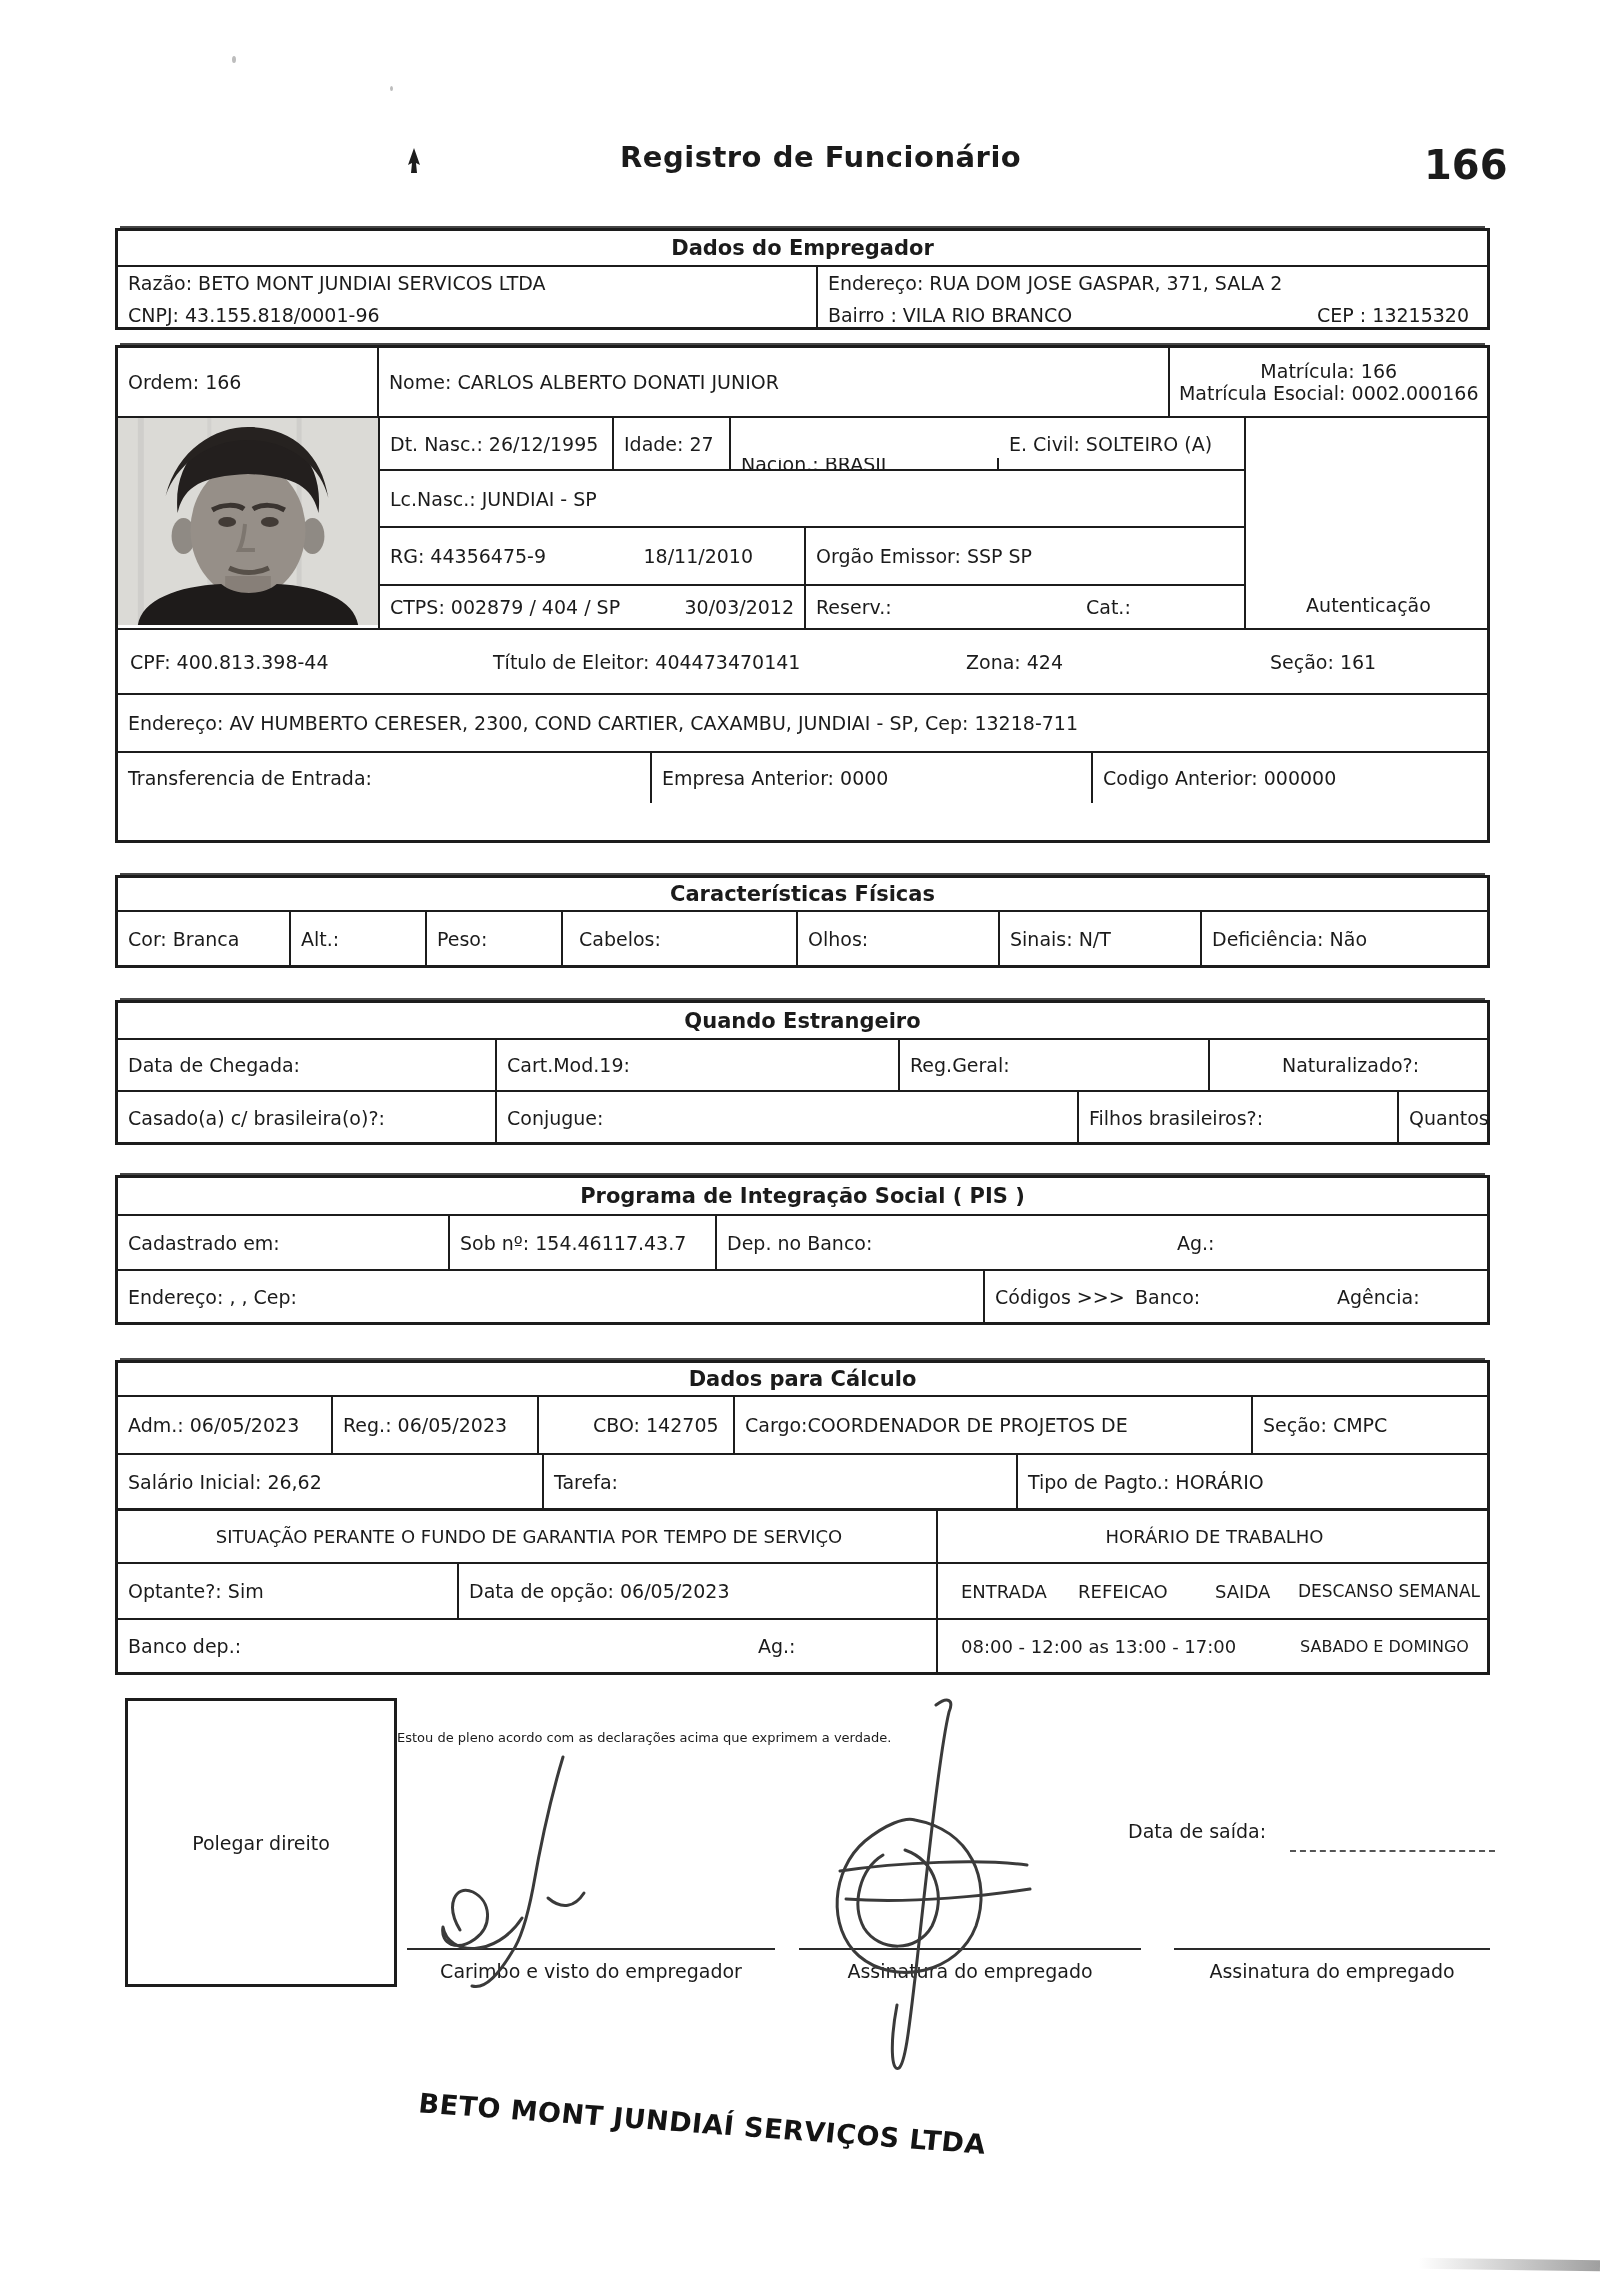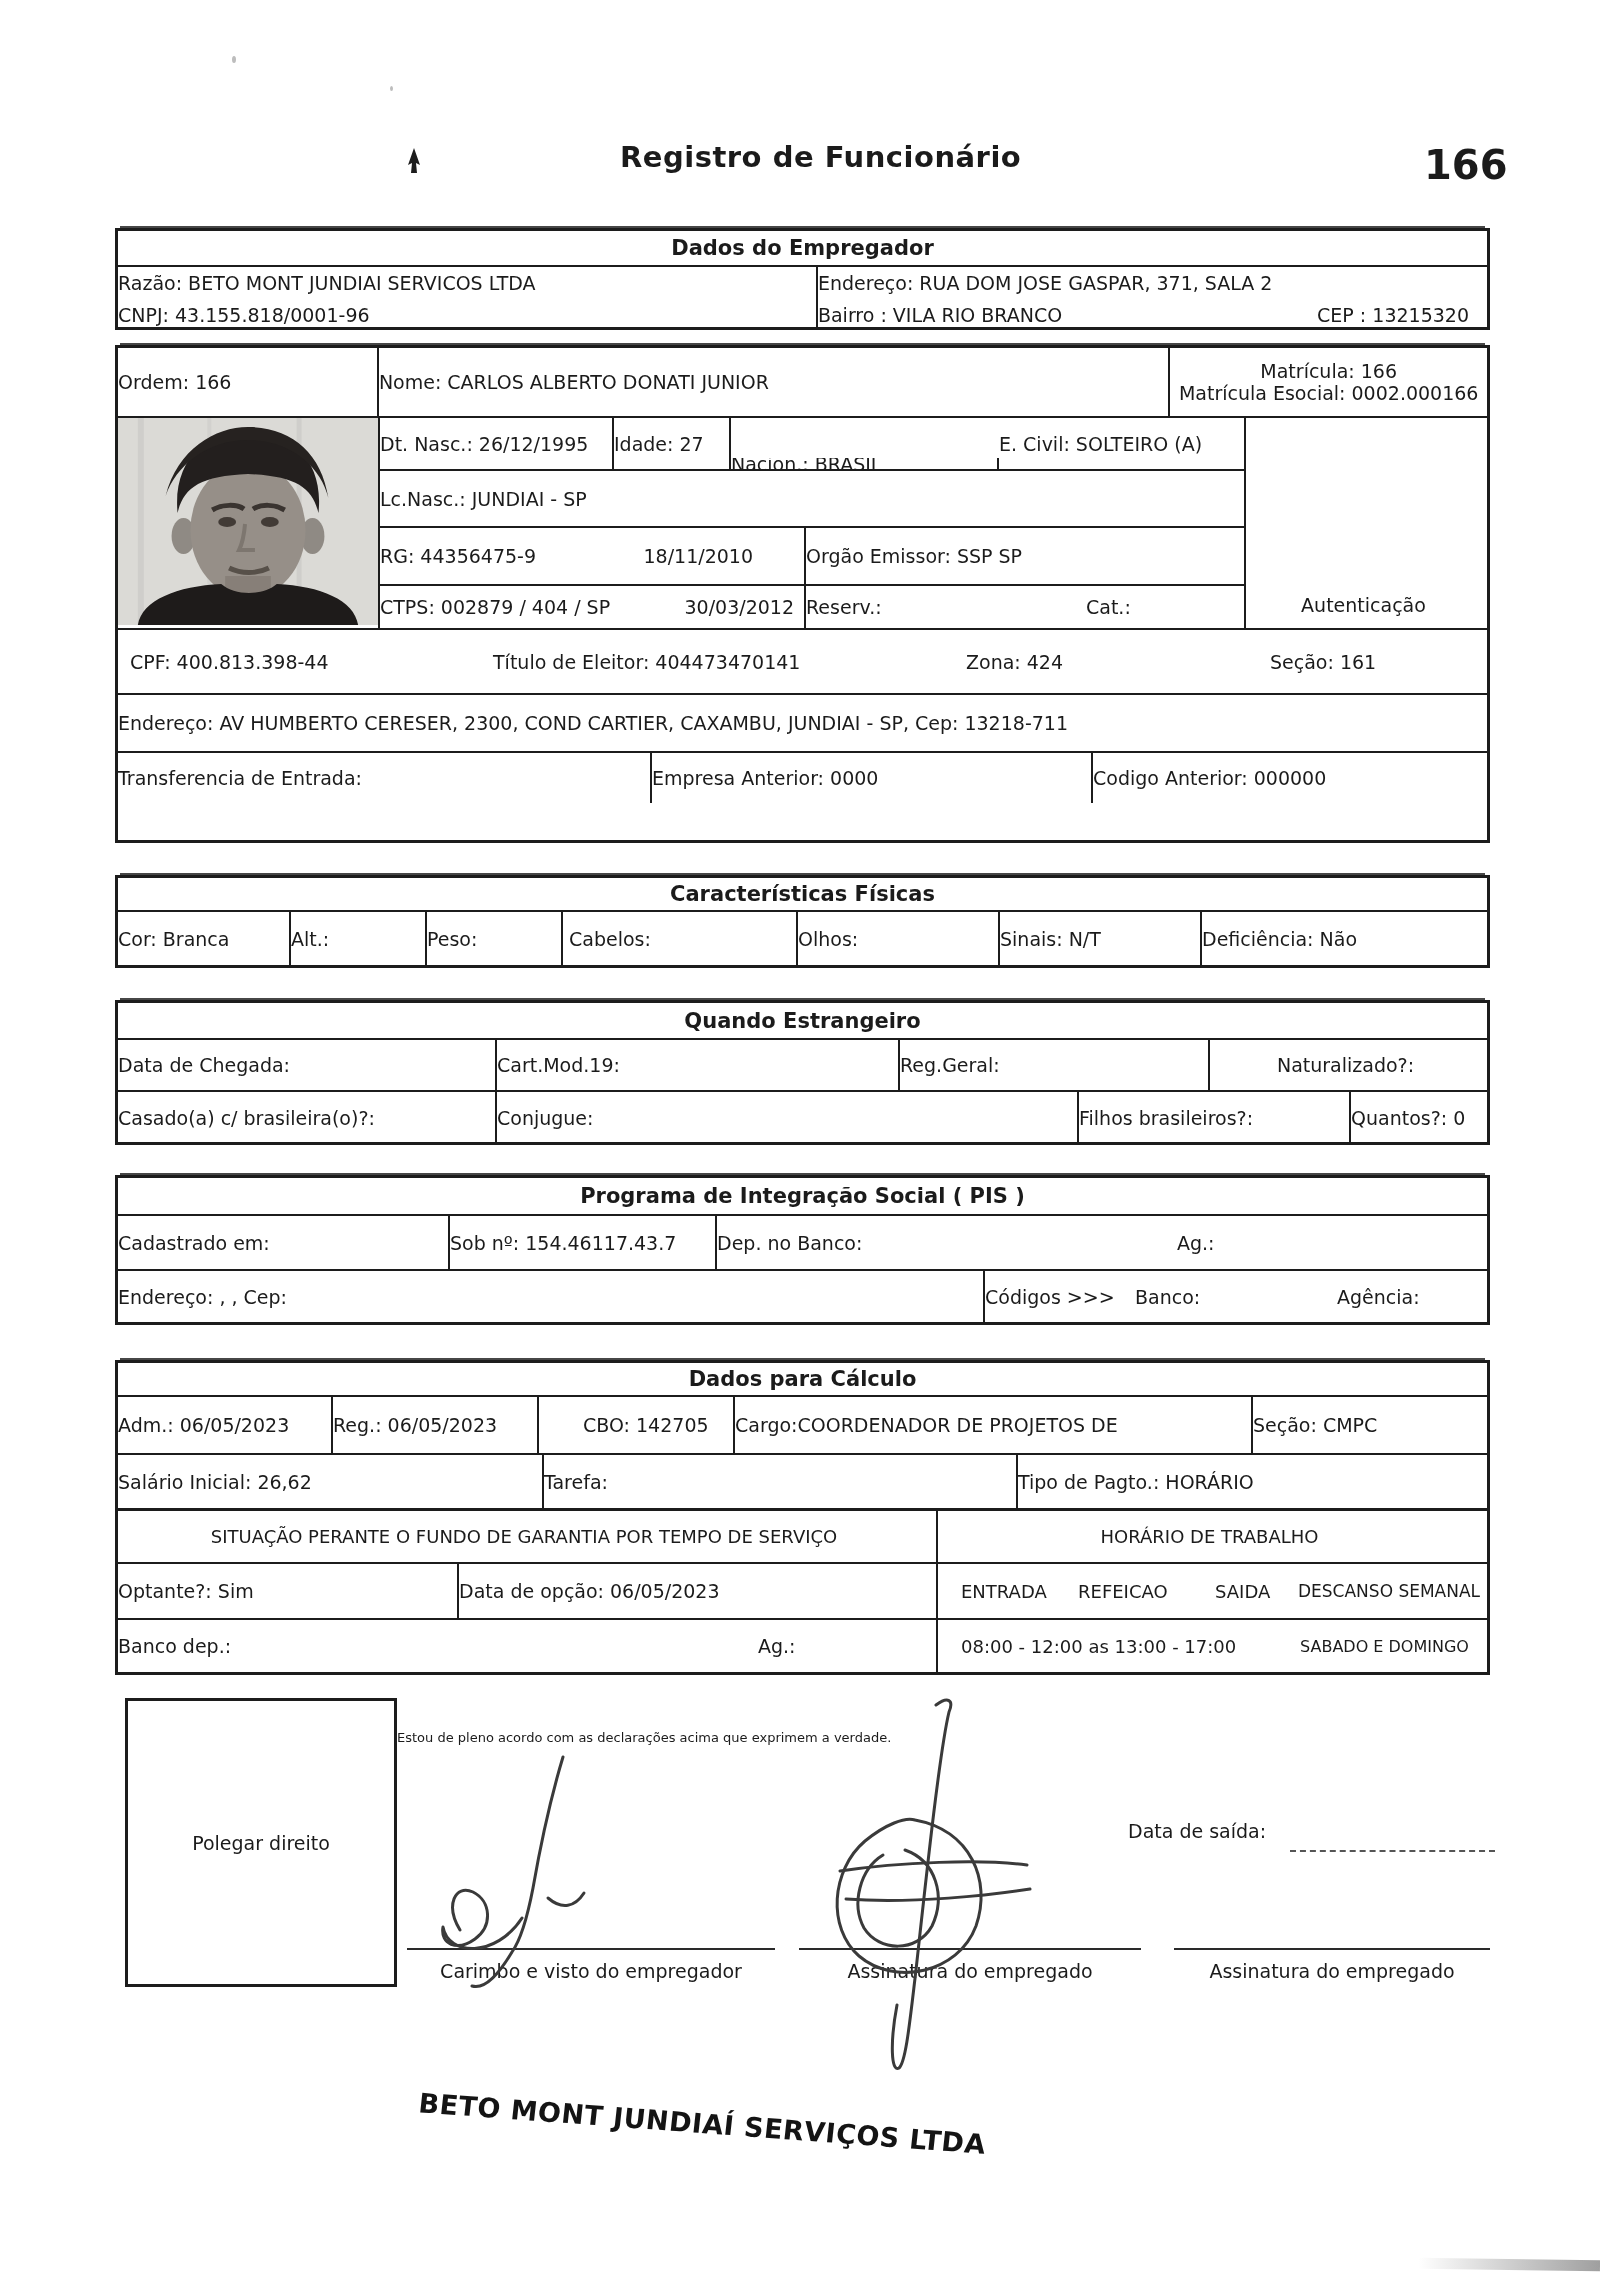--- a/index.html
+++ b/index.html
@@ -10,21 +10,21 @@
   }
   .abs{position:absolute;}
   
   .box{position:absolute; border:3px solid #1c1c1c; background:#fff; box-sizing:border-box;
        box-shadow:0 -7px 0 -5px #474747;}
   .sec-title{display:flex;align-items:center;justify-content:center;
        font-weight:bold;font-size:21px;border-bottom:2px solid #1c1c1c;box-sizing:border-box;}
   .r{display:flex;border-bottom:2px solid #1c1c1c;box-sizing:border-box;}
   .r:last-child{border-bottom:none;}
   .c{border-right:2px solid #1c1c1c;box-sizing:border-box;display:flex;align-items:center;
-     padding:0 6px 0 0;font-size:19px;white-space:nowrap;overflow:hidden;}
+     padding:0 6px 0 10px;font-size:19px;white-space:nowrap;overflow:hidden;}
   .c:last-child{border-right:none;}
   .rel{position:relative;}
   .fl{position:absolute;top:50%;transform:translateY(-50%);white-space:nowrap;font-size:19px;}
   .ml-auto{margin-left:auto;}
   .col{display:flex;flex-direction:column;}
   .noborder{border-right:none;}
   
   .doc-title{position:absolute;font-size:29px;font-weight:bold;letter-spacing:.5px;}
   .page-num{position:absolute;font-size:40px;font-weight:bold;}
   
@@ -178,21 +178,21 @@
     <div class="sec-title" style="height:37px;">Quando Estrangeiro</div>
     <div class="r" style="height:52px;">
       <div class="c" style="width:379px;">Data de Chegada:</div>
       <div class="c" style="width:403px;">Cart.Mod.19:</div>
       <div class="c" style="width:310px;">Reg.Geral:</div>
       <div class="c noborder" style="flex:1;justify-content:center;">Naturalizado?:</div>
     </div>
     <div class="r" style="height:51px;">
       <div class="c" style="width:379px;">Casado(a) c/ brasileira(o)?:</div>
       <div class="c" style="width:582px;">Conjugue:</div>
-      <div class="c" style="width:272px;">Filhos brasileiros?:</div>
+      <div class="c" style="width:320px;">Filhos brasileiros?:</div>
       <div class="c noborder" style="flex:1;">Quantos?: 0</div>
     </div>
   </div>
 
   <div class="box" style="left:115px;top:1175px;width:1375px;height:150px;">
     <div class="sec-title" style="height:38px;">Programa de Integração Social ( PIS )</div>
     <div class="r" style="height:55px;">
       <div class="c" style="width:332px;">Cadastrado em:</div>
       <div class="c" style="width:267px;">Sob nº: 154.46117.43.7</div>
       <div class="c noborder rel" style="flex:1;">

